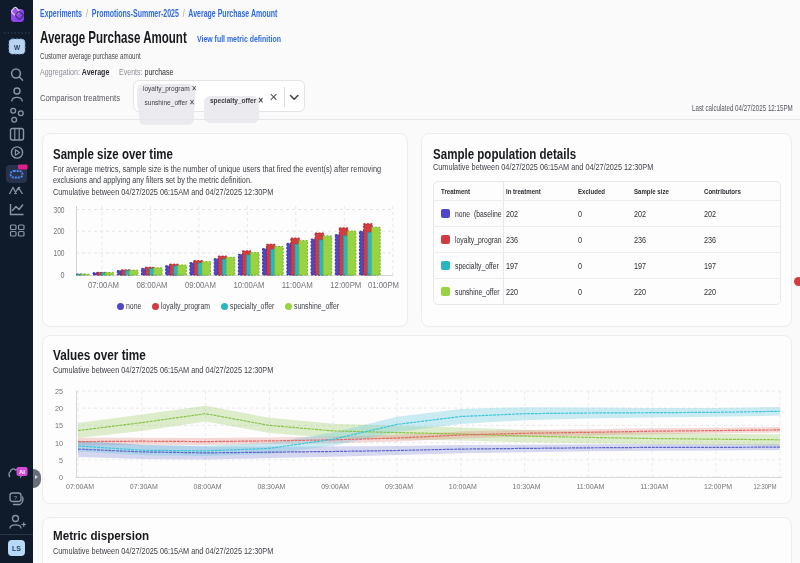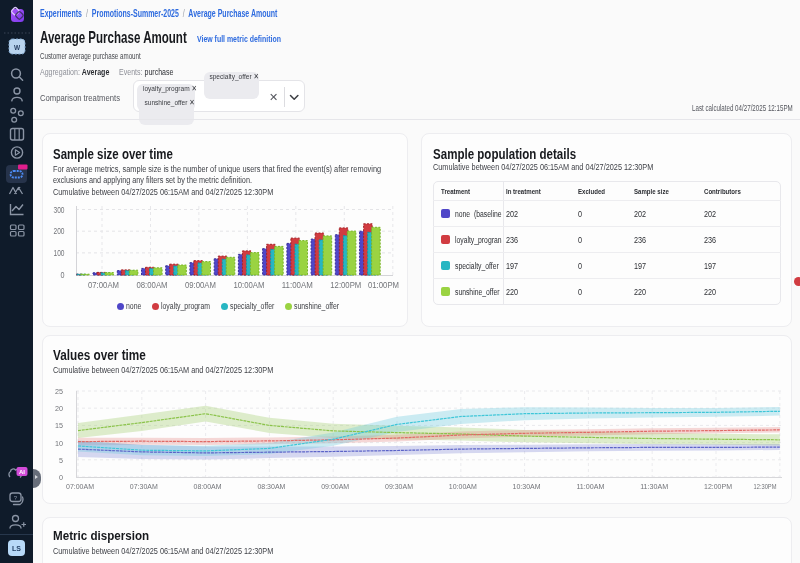--- a/index.html
+++ b/index.html
@@ -70,21 +70,21 @@
 
 <div class="abs" style="left:40px;top:8px;font-size:10px;font-weight:bold;color:#2e6bdf;transform:scaleX(0.7);transform-origin:0 0;white-space:nowrap;">Experiments <span style="color:#9ca0a8;font-weight:normal;">&nbsp;/&nbsp;</span> Promotions-Summer-2025 <span style="color:#9ca0a8;font-weight:normal;">&nbsp;/&nbsp;</span> Average Purchase Amount</div>
 <div class="abs" style="left:40px;top:28px;font-size:16.5px;font-weight:bold;color:#17191d;transform:scaleX(0.7);transform-origin:0 0;white-space:nowrap;">Average Purchase Amount</div>
 <div class="abs" style="left:197px;top:33px;font-size:9.5px;font-weight:bold;color:#2e6bdf;transform:scaleX(0.73);transform-origin:0 0;white-space:nowrap;">View full metric definition</div>
 <div class="abs" style="left:40px;top:51px;font-size:8.5px;font-weight:normal;color:#46484d;transform:scaleX(0.73);transform-origin:0 0;white-space:nowrap;">Customer average purchase amount</div>
 <div class="abs" style="left:40px;top:66px;font-size:9.5px;font-weight:normal;color:#8e9098;transform:scaleX(0.74);transform-origin:0 0;white-space:nowrap;">Aggregation: <b style="color:#2c2e33;">Average</b> &nbsp;&nbsp;&nbsp;&nbsp;Events: <span style="color:#2c2e33;">purchase</span></div>
 <div class="abs" style="left:40px;top:92px;font-size:9.5px;font-weight:normal;color:#55575e;transform:scaleX(0.81);transform-origin:0 0;white-space:nowrap;">Comparison treatments</div>
 
 <div class="abs" style="left:133px;top:80px;width:172px;height:32px;background:#fff;border:1px solid #e4e4e8;border-radius:6px;"></div>
 <div class="chip" style="left:137px;top:84px;width:58px;"><span>loyalty_program ✕</span></div>
-<div class="chip" style="left:204px;top:72px;width:55px;"><span>specialty_offer ✕</span></div>
+<div class="chip" style="left:204px;top:96px;width:55px;font-weight:bold;"><span>specialty_offer ✕</span></div>
 <div class="chip" style="left:138.5px;top:98px;width:55px;"><span>sunshine_offer ✕</span></div>
 <div class="abs" style="left:269px;top:91px;font-size:11px;color:#55575e;">✕</div>
 <div class="abs" style="left:283.5px;top:87px;width:1px;height:20px;background:#dcdce0;"></div>
 <svg class="abs" style="left:289px;top:94px" width="11" height="8">
       <path d="M 1.5 1.5 L 5.2 5.2 L 8.9 1.5" fill="none" stroke="#3b3d42" stroke-width="1.5" stroke-linecap="round" stroke-linejoin="round"></path>
     </svg>
 
 <div class="abs" style="left:692px;top:103px;font-size:8.5px;font-weight:normal;color:#55575e;transform:scaleX(0.73);transform-origin:0 0;white-space:nowrap;">Last calculated 04/27/2025 12:15PM</div>
 <div class="abs" style="left:33px;top:119px;width:767px;height:1px;background:#e6e6ea;"></div>
 

